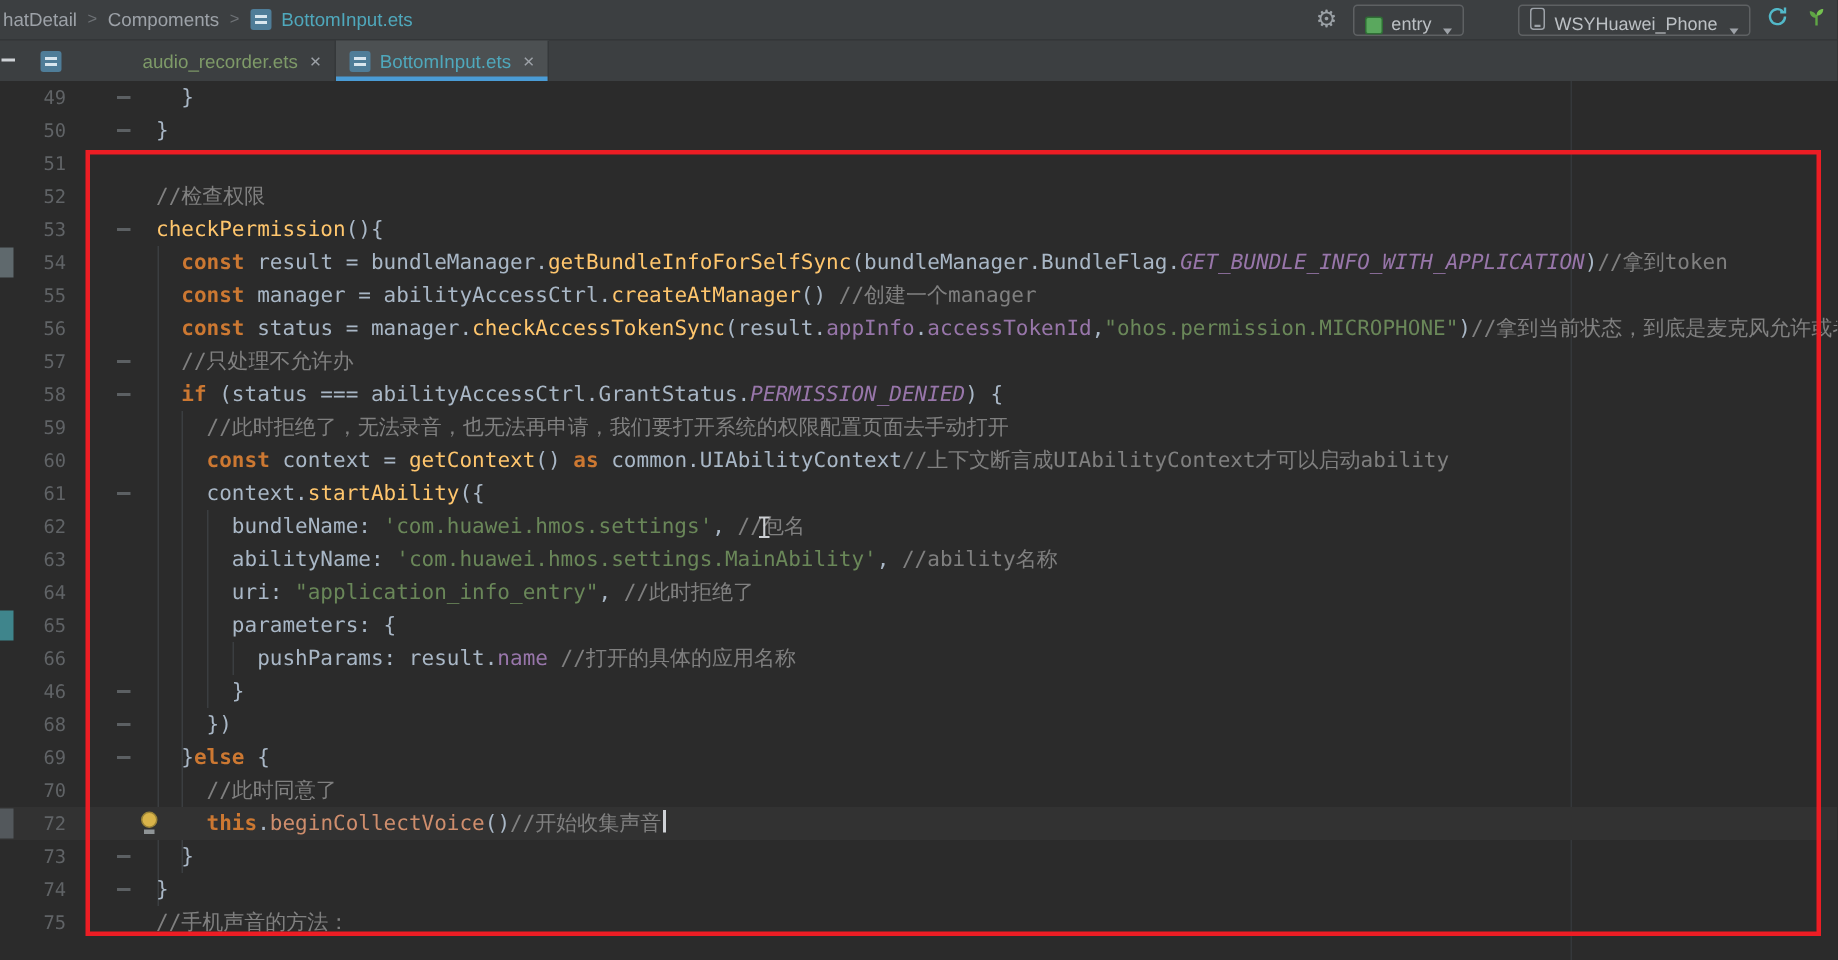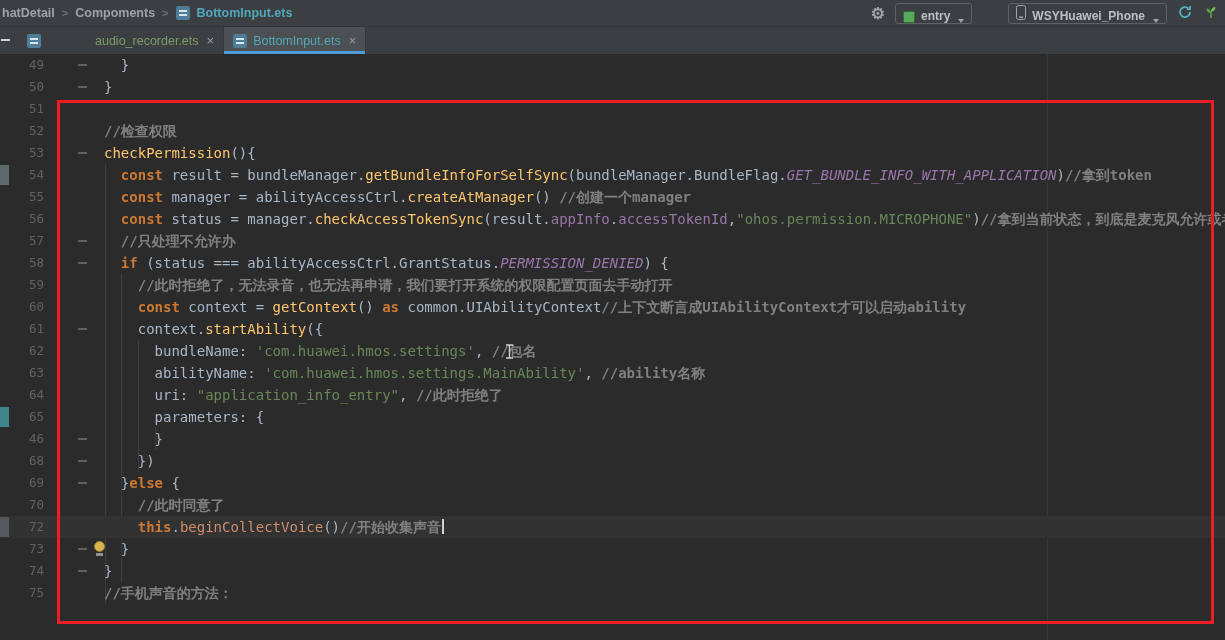--- a/index.html
+++ b/index.html
@@ -1,20 +1,20 @@
 <!DOCTYPE html>
 <html><head>
 <meta charset="utf-8">
 <style>
   html,body{margin:0;padding:0;}
   body{width:1225px;height:640px;overflow:hidden;background:#2b2b2b;font-family:"Liberation Sans",sans-serif;}
   .app{position:relative;width:1225px;height:640px;}
 
   
-  .topbar{position:absolute;top:0;left:0;right:0;height:27px;background:#3c3f41;border-bottom:1px solid #333638;box-sizing:border-box;display:flex;align-items:center;font-weight:bold;}
+  .topbar{position:absolute;top:0;left:0;right:0;height:27px;background:#3c3f41;border-bottom:1px solid #333638;box-sizing:border-box;display:flex;align-items:center;}
   .bc{display:flex;align-items:center;gap:7px;padding-left:2px;font-size:12.5px;color:#9da2a8;white-space:nowrap;}
   .bc-sep{color:#6d7175;font-size:11px;}
   .bc-item{cursor:default;}
   .bc-file{color:#4fa8bc;}
   .tb-right{position:absolute;right:6px;top:0;height:27px;display:flex;align-items:center;gap:10px;}
   .gear{font-size:16px;color:#9ba1a6;line-height:1;}
   .combo{height:21px;border:1px solid #5e6163;border-radius:3px;display:flex;align-items:flex-end;gap:6px;padding:0 7px;font-size:12px;color:#bcc0c4;box-sizing:border-box;background:#3c3f41;}
   .combo-device{margin-left:26px;}
   .dd-arrow{width:0;height:0;border-left:3.5px solid transparent;border-right:3.5px solid transparent;border-top:4px solid #9da2a8;margin-left:2px;}
   .module-ic{width:12px;height:12px;border-radius:2px;background:#5aa85e;border:1px solid #2f6e35;box-sizing:border-box;}
@@ -36,21 +36,21 @@
   .row{height:22px;display:flex;position:relative;font-family:"DejaVu Sans Mono",monospace;font-size:14px;line-height:22px;white-space:pre;justify-content:flex-end;}
   .caret-row{background:#323232;}
   .stripe{position:absolute;left:0;top:1px;width:9px;height:20px;z-index:2;}
   .num{width:48px;flex:none;text-align:right;padding-right:4px;box-sizing:border-box;color:#606366;font-size:12.5px;}
   .fold{width:46px;flex:none;position:relative;}
   .fmark{position:absolute;left:30px;top:10px;width:9px;height:2px;background:#5c6063;}
   .code{flex:1;color:#a9b7c6;overflow:hidden;padding-left:10px;}
   .tk-k{color:#cc7832;font-weight:bold;}
   .tk-f{color:#ffc66d;}
   .tk-s{color:#6a8759;}
-  .tk-c{color:#808080;font-weight:bold;}
+  .tk-c{color:#808080;}
   .tk-v{color:#9876aa;}
   .tk-vi{color:#9876aa;font-style:italic;}
   .tk-p{color:#cf8e6d;}
   .tk-d{color:#a9b7c6;}
   .caret{display:inline-block;width:2px;height:15px;background:#cfd2d6;vertical-align:-2px;margin-left:1px;}
   .iguide{position:absolute;width:1px;background:#3b3e41;z-index:1;}
   .mguide{position:absolute;top:0;bottom:0;width:1px;background:#35383b;z-index:1;}
   .bulb{position:absolute;left:93px;width:13px;z-index:5;}
   .glass{width:11px;height:11px;border-radius:50%;background:#d9b44a;border:1px solid #9a8336;margin:0 auto;box-sizing:border-box;}
   .base{width:7px;height:3px;background:#8f9496;margin:1px auto 0;}
@@ -126,20 +126,21 @@
         <div class="row"><span class="num">56</span><span class="fold"></span><span class="code"><span class="tk-d">  </span><span class="tk-k">const</span><span class="tk-d"> status = manager.</span><span class="tk-f">checkAccessTokenSync</span><span class="tk-d">(result.</span><span class="tk-v">appInfo</span><span class="tk-d">.</span><span class="tk-v">accessTokenId</span><span class="tk-d">,</span><span class="tk-s">"ohos.permission.MICROPHONE"</span><span class="tk-d">)</span><span class="tk-c">//拿到当前状态，到底是麦克风允许或者不允许</span></span></div>
         <div class="row"><span class="num">57</span><span class="fold"><i class="fmark"></i></span><span class="code"><span class="tk-d">  </span><span class="tk-c">//只处理不允许办</span></span></div>
         <div class="row"><span class="num">58</span><span class="fold"><i class="fmark"></i></span><span class="code"><span class="tk-d">  </span><span class="tk-k">if</span><span class="tk-d"> (status === abilityAccessCtrl.GrantStatus.</span><span class="tk-vi">PERMISSION_DENIED</span><span class="tk-d">) {</span></span></div>
         <div class="row"><span class="num">59</span><span class="fold"></span><span class="code"><span class="tk-d">    </span><span class="tk-c">//此时拒绝了，无法录音，也无法再申请，我们要打开系统的权限配置页面去手动打开</span></span></div>
         <div class="row"><span class="num">60</span><span class="fold"></span><span class="code"><span class="tk-d">    </span><span class="tk-k">const</span><span class="tk-d"> context = </span><span class="tk-f">getContext</span><span class="tk-d">() </span><span class="tk-k">as</span><span class="tk-d"> common.UIAbilityContext</span><span class="tk-c">//上下文断言成UIAbilityContext才可以启动ability</span></span></div>
         <div class="row"><span class="num">61</span><span class="fold"><i class="fmark"></i></span><span class="code"><span class="tk-d">    context.</span><span class="tk-f">startAbility</span><span class="tk-d">({</span></span></div>
         <div class="row"><span class="num">62</span><span class="fold"></span><span class="code"><span class="tk-d">      bundleName: </span><span class="tk-s">'com.huawei.hmos.settings'</span><span class="tk-d">, </span><span class="tk-c">//包名</span></span></div>
         <div class="row"><span class="num">63</span><span class="fold"></span><span class="code"><span class="tk-d">      abilityName: </span><span class="tk-s">'com.huawei.hmos.settings.MainAbility'</span><span class="tk-d">, </span><span class="tk-c">//ability名称</span></span></div>
         <div class="row"><span class="num">64</span><span class="fold"></span><span class="code"><span class="tk-d">      uri: </span><span class="tk-s">"application_info_entry"</span><span class="tk-d">, </span><span class="tk-c">//此时拒绝了</span></span></div>
         <div class="row"><span class="stripe" style="background: rgb(63, 133, 140);"></span><span class="num">65</span><span class="fold"></span><span class="code"><span class="tk-d">      parameters: {</span></span></div>
+        <div class="row"><span class="num">66</span><span class="fold"></span><span class="code"><span class="tk-d">        pushParams: result.</span><span class="tk-v">name</span><span class="tk-d"> </span><span class="tk-c">//打开的具体的应用名称</span></span></div>
         <div class="row"><span class="num">46</span><span class="fold"><i class="fmark"></i></span><span class="code"><span class="tk-d">      }</span></span></div>
         <div class="row"><span class="num">68</span><span class="fold"><i class="fmark"></i></span><span class="code"><span class="tk-d">    })</span></span></div>
         <div class="row"><span class="num">69</span><span class="fold"><i class="fmark"></i></span><span class="code"><span class="tk-d">  }</span><span class="tk-k">else</span><span class="tk-d"> {</span></span></div>
         <div class="row"><span class="num">70</span><span class="fold"></span><span class="code"><span class="tk-d">    </span><span class="tk-c">//此时同意了</span></span></div>
         <div class="row caret-row"><span class="stripe" style="background: rgb(83, 88, 92);"></span><span class="num">72</span><span class="fold"></span><span class="code"><span class="tk-d">    </span><span class="tk-k">this</span><span class="tk-d">.</span><span class="tk-p">beginCollectVoice</span><span class="tk-d">()</span><span class="tk-c">//开始收集声音</span><span class="caret"></span></span></div>
         <div class="row"><span class="num">73</span><span class="fold"><i class="fmark"></i></span><span class="code"><span class="tk-d">  }</span></span></div>
         <div class="row"><span class="num">74</span><span class="fold"><i class="fmark"></i></span><span class="code"><span class="tk-d">}</span></span></div>
         <div class="row"><span class="num">75</span><span class="fold"></span><span class="code"><span class="tk-c">//手机声音的方法：</span></span></div>
       </div>
   <div class="iguide" style="left: 105px; top: 110px; height: 440px;"></div>

